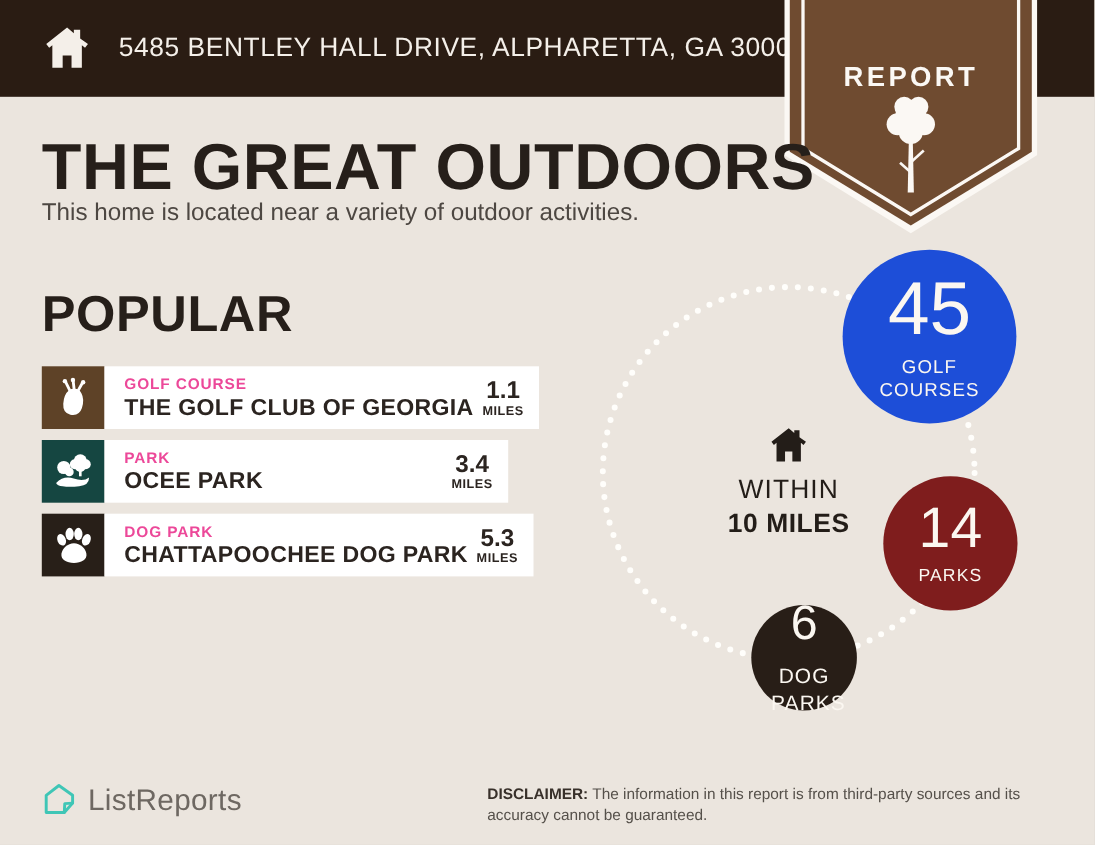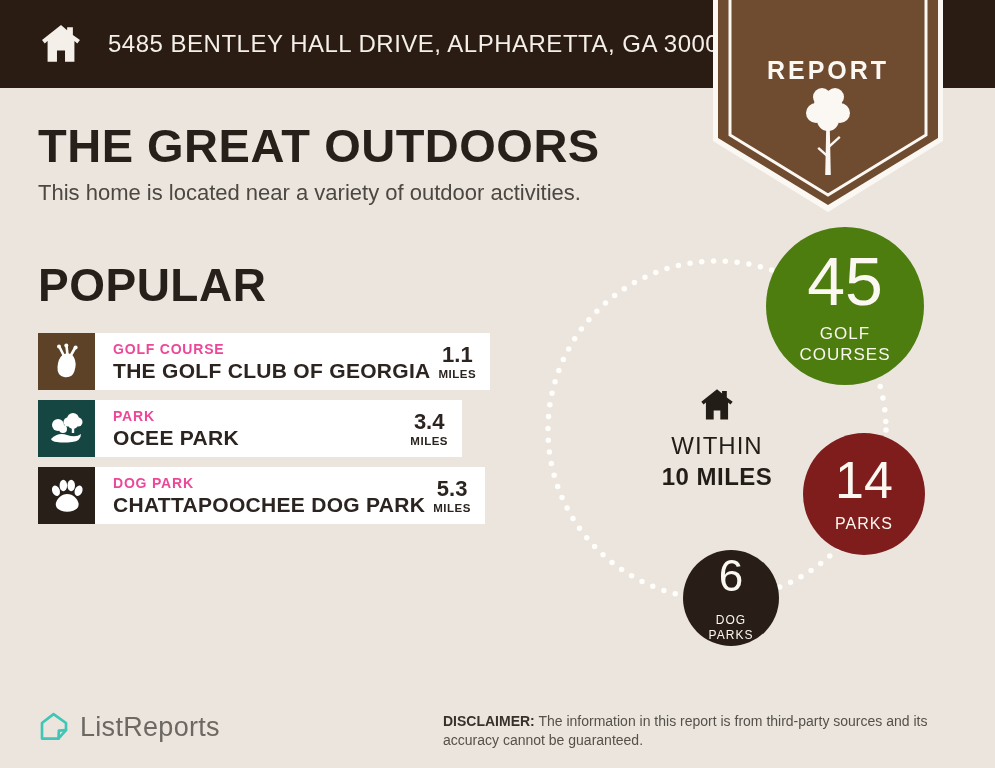--- a/index.html
+++ b/index.html
@@ -28,21 +28,21 @@
     color:#fbf8f4; font-size:25px; letter-spacing:2.5px; font-weight:400;
   }
   .badge .bline2 {
     position:absolute; left:0; top:56px; width:230px; text-align:center;
     color:#fbf8f4; font-size:25px; letter-spacing:3px; font-weight:700;
   }
 
   
   .title {
     position:absolute; left:38px; top:118px;
-    font-size:47px; font-weight:700; letter-spacing:0.5px; color:#261f1a;
+    font-size:59px; font-weight:700; letter-spacing:0.5px; color:#261f1a;
   }
   .subtitle {
     position:absolute; left:38px; top:180px;
     font-size:22px; color:#4d4742;
   }
 
   
   .popular-heading {
     position:absolute; left:38px; top:258px;
     font-size:46px; font-weight:700; letter-spacing:0.5px; color:#261f1a;
@@ -74,29 +74,29 @@
   .cwithin1 { font-size:24px; color:#231d18; letter-spacing:1px; margin-top:8px; }
   .cwithin2 { font-size:24px; color:#231d18; font-weight:700; letter-spacing:0.5px; margin-top:3px; }
 
   .bubble {
     position:absolute; border-radius:50%;
     display:flex; flex-direction:column; align-items:center; justify-content:center;
     color:#fbf7f1; text-align:center;
   }
   .bubble .bnum { line-height:1; font-weight:400; }
   .bubble .blabel { letter-spacing:1px; line-height:1.25; margin-top:8px; }
-  .bubble-golf { left:766px; top:227px; width:158px; height:158px; background:#4d7c0f; }
+  .bubble-golf { left:766px; top:227px; width:158px; height:158px; background:#1d4ed8; }
   .bubble-golf .bnum { font-size:68px; }
   .bubble-golf .blabel { font-size:17px; width:110px; }
   .bubble-parks { left:803px; top:433px; width:122px; height:122px; background:#7f1d1d; }
   .bubble-parks .bnum { font-size:52px; }
   .bubble-parks .blabel { font-size:16px; }
   .bubble-dog { left:683px; top:550px; width:96px; height:96px; background:#281e17; }
   .bubble-dog .bnum { font-size:44px; }
-  .bubble-dog .blabel { font-size:12px; width:60px; margin-top:15px; }
+  .bubble-dog .blabel { font-size:19px; width:60px; margin-top:15px; }
 
   
   .footer-brand { position:absolute; left:38px; top:710px; display:flex; align-items:center; }
   .footer-brand .logo-ic { width:32px; height:34px; }
   .footer-brand .brand-name { margin-left:10px; font-size:27px; color:#6e6862; letter-spacing:0.3px; }
   .disclaimer {
     position:absolute; left:443px; top:712px; width:540px;
     font-size:14px; line-height:1.38; color:#55504a;
   }
   .disclaimer b { color:#38302a;margin-top:38px; }

